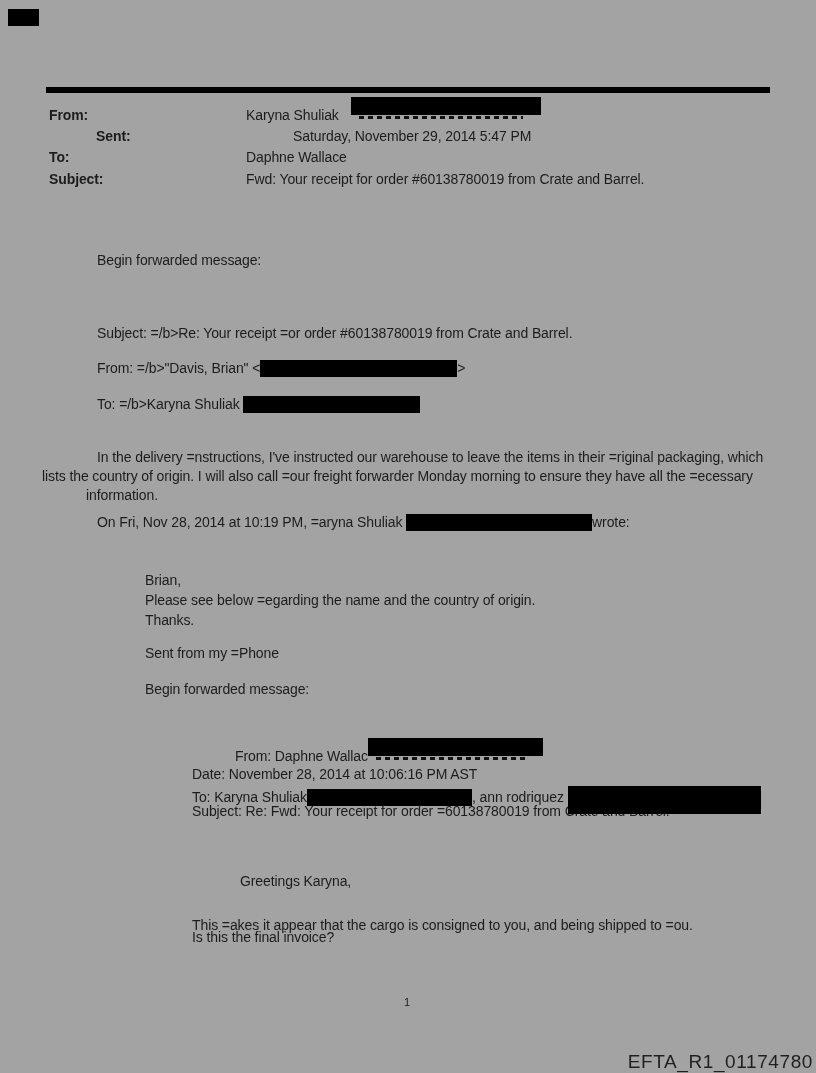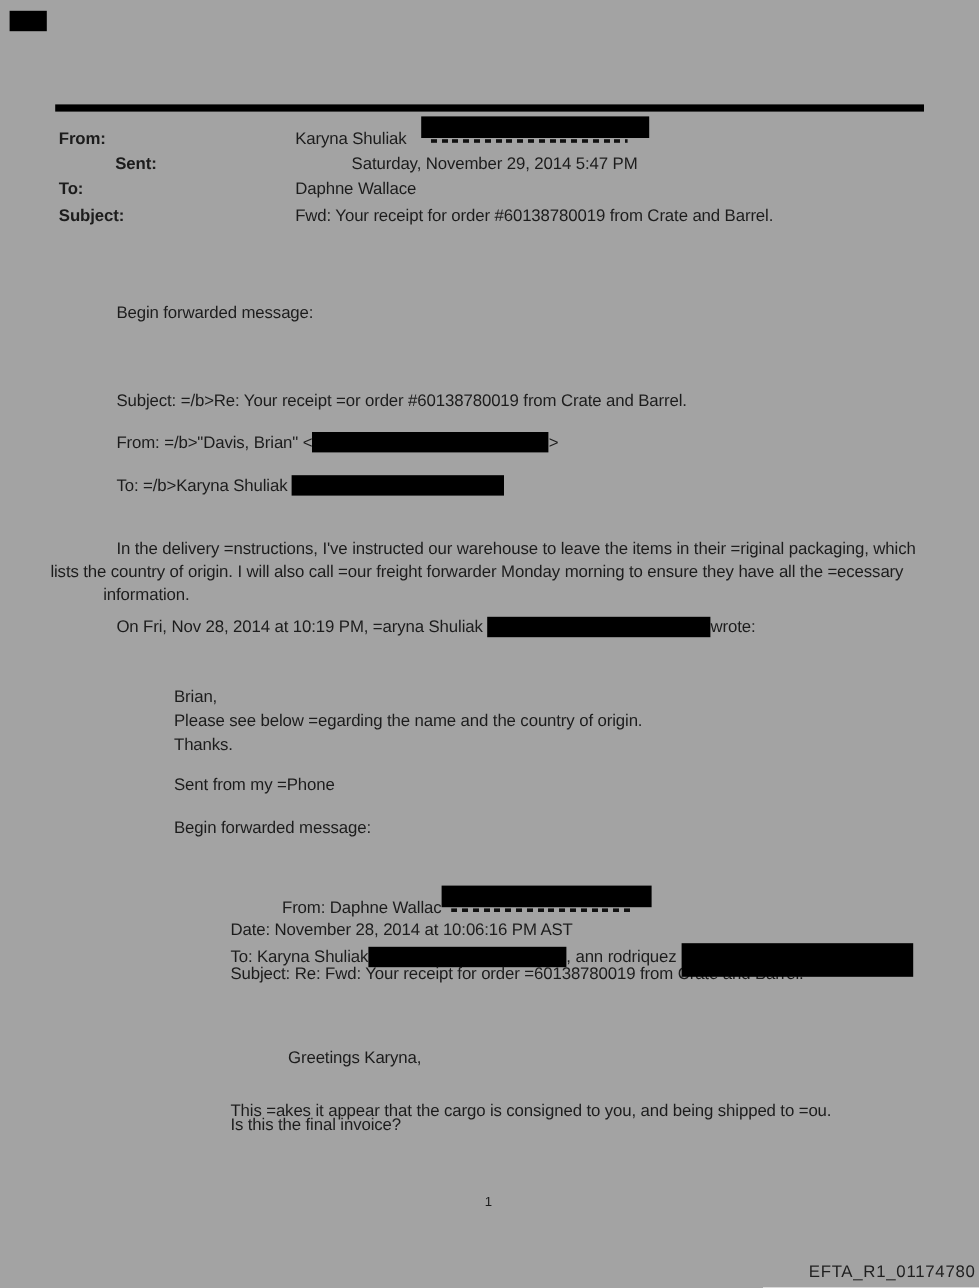--- a/index.html
+++ b/index.html
@@ -25,21 +25,21 @@
   .redwrap{position:relative;display:inline-block;width:190px;height:18px;flex:0 0 auto;}
   .redwrap .rbar{position:absolute;left:0;top:-9px;width:100%;height:18px;background:#000000;}
   .redwrap .peek{
     position:absolute;left:8px;right:18px;top:10px;height:3px;
     background:repeating-linear-gradient(90deg,#111 0 5px,transparent 5px 9px);
   }
   .bigbar{height:28px;position:relative;top:3px;z-index:2;flex:0 0 auto;}
   .rule{position:absolute;background:#000000;}
   .artifact{position:absolute;background:#000000;}
   .pagenum{position:absolute;font-size:11px;text-align:center;}
-  .bates{position:absolute;font-size:14px;letter-spacing:0.6px;text-align:right;color:#1f1f1f;}
+  .bates{position:absolute;font-size:19px;letter-spacing:0.6px;text-align:right;color:#1f1f1f;}
 </style>
 </head>
 <body>
 
 <div class="page">
 
   <div class="artifact" style="left:8px;top:9px;width:31px;height:17px;"></div>
 
   <div class="rule" style="left:46px;top:87px;width:724px;height:6px;"></div>
 

